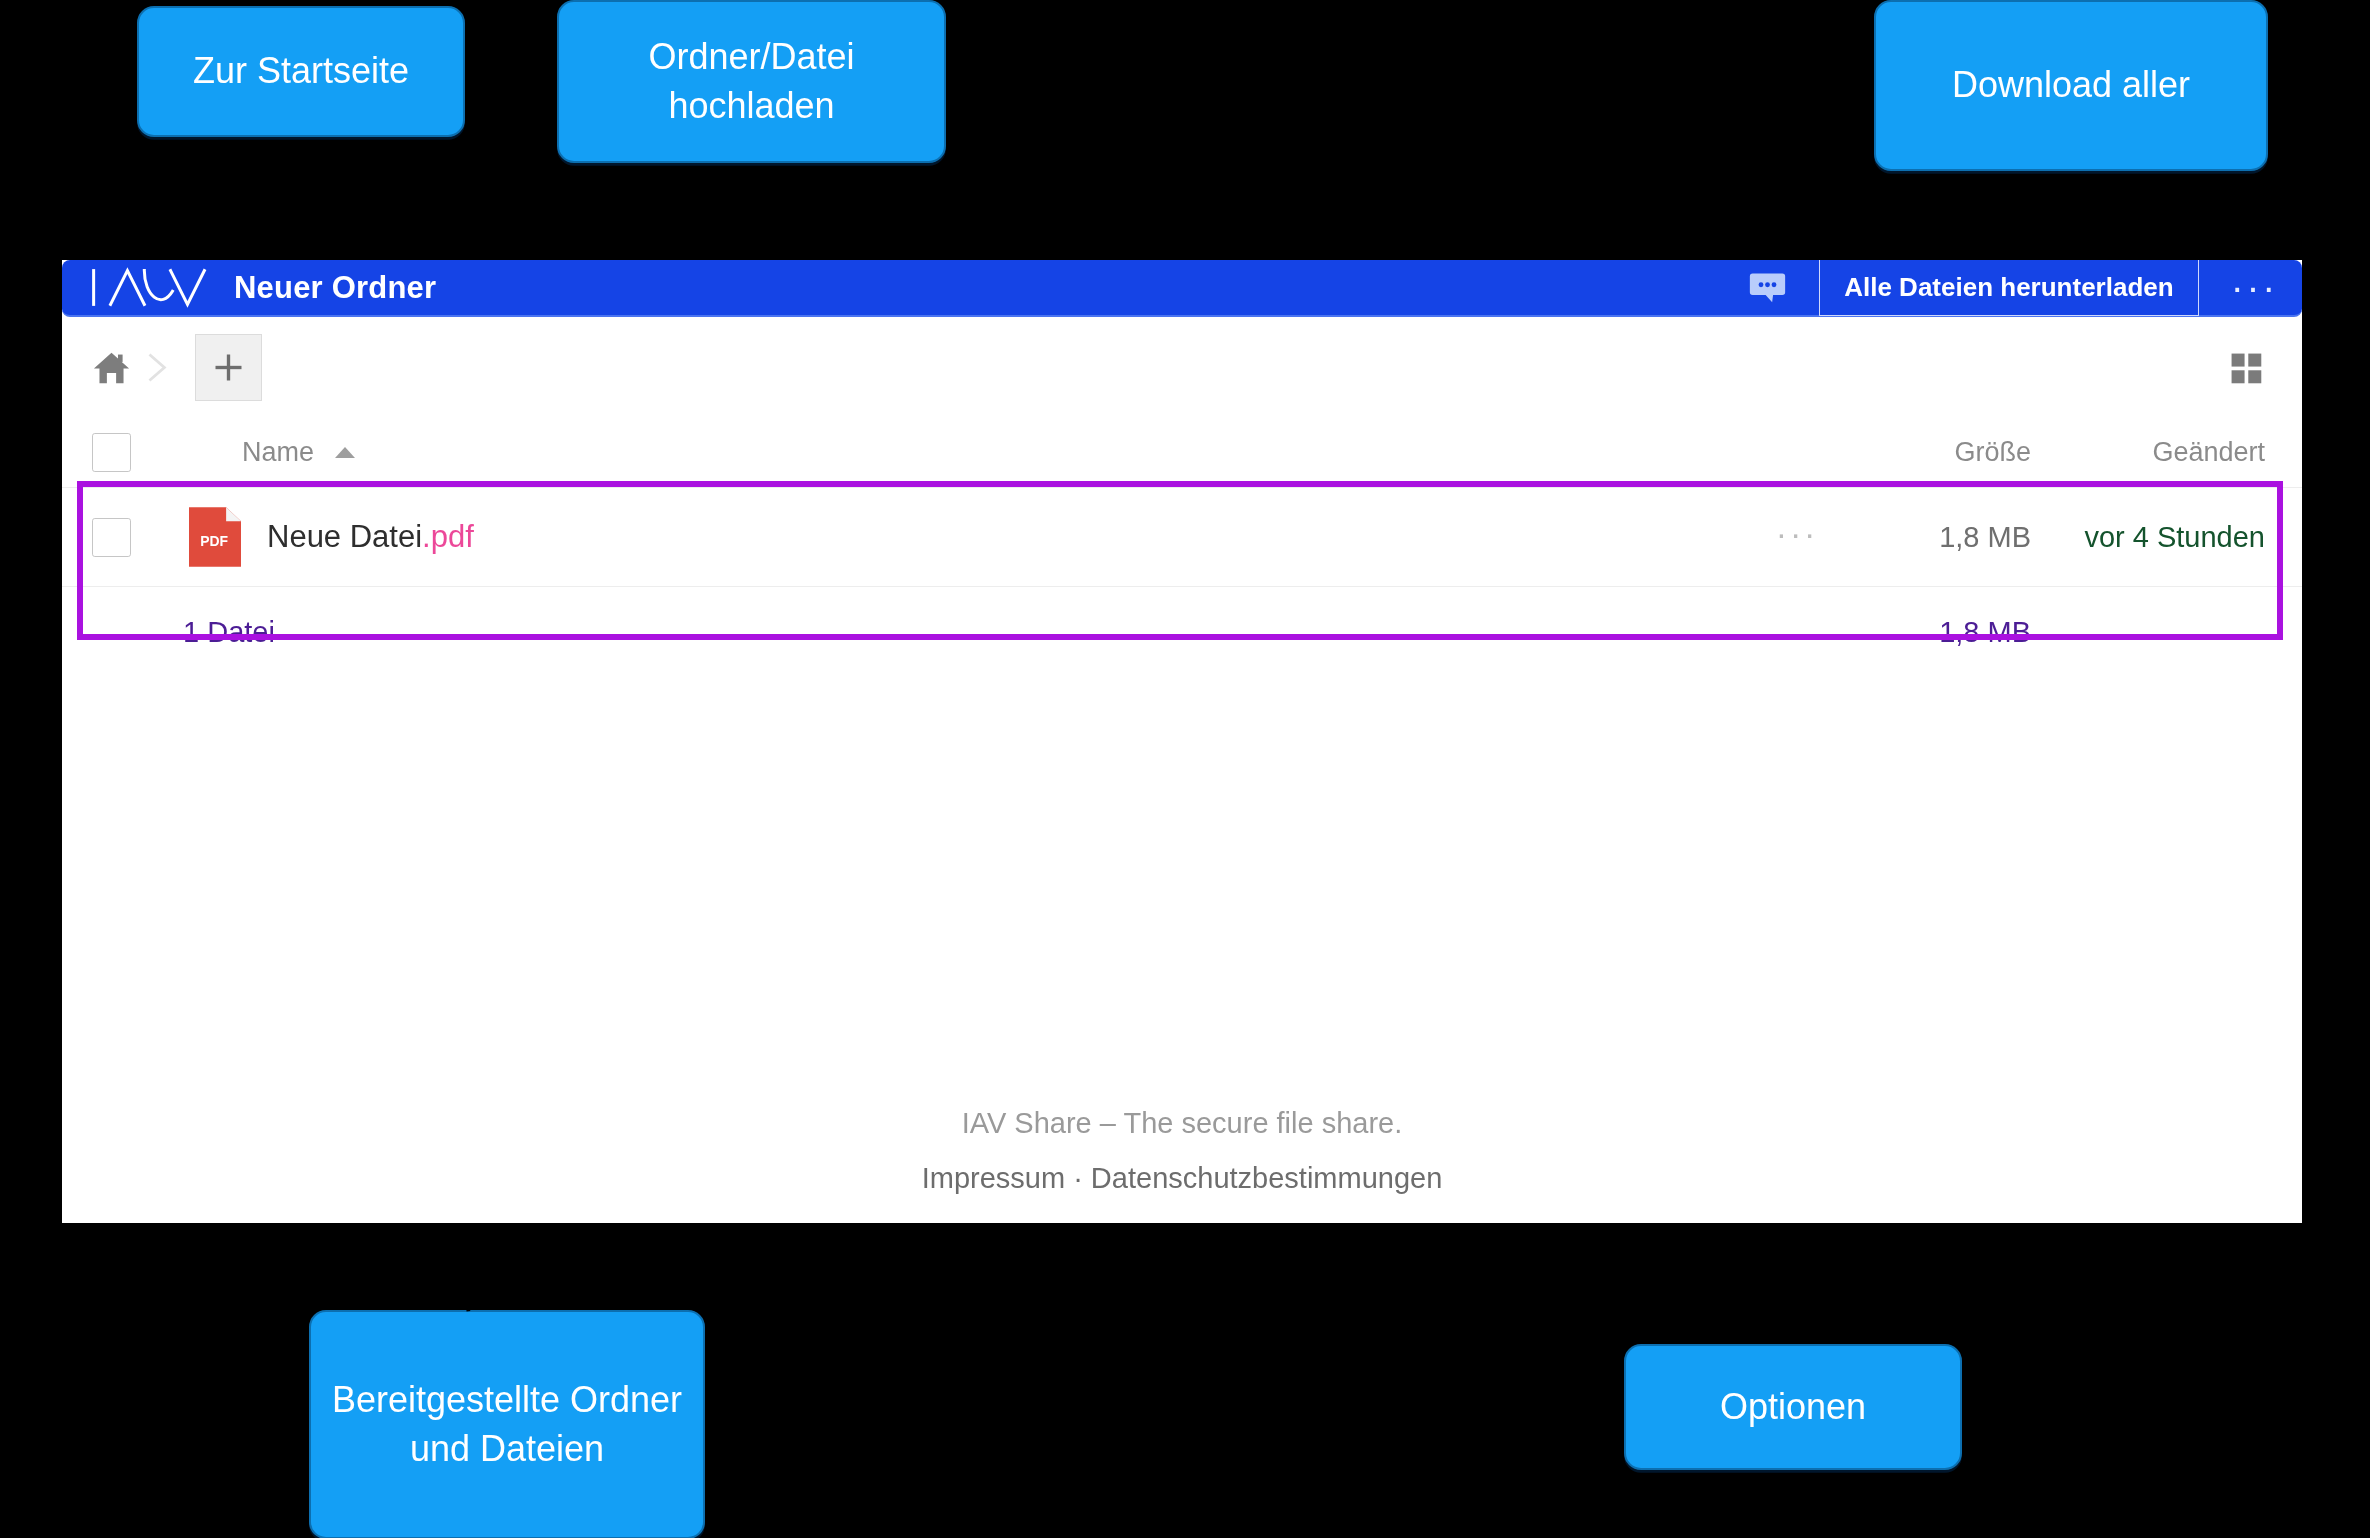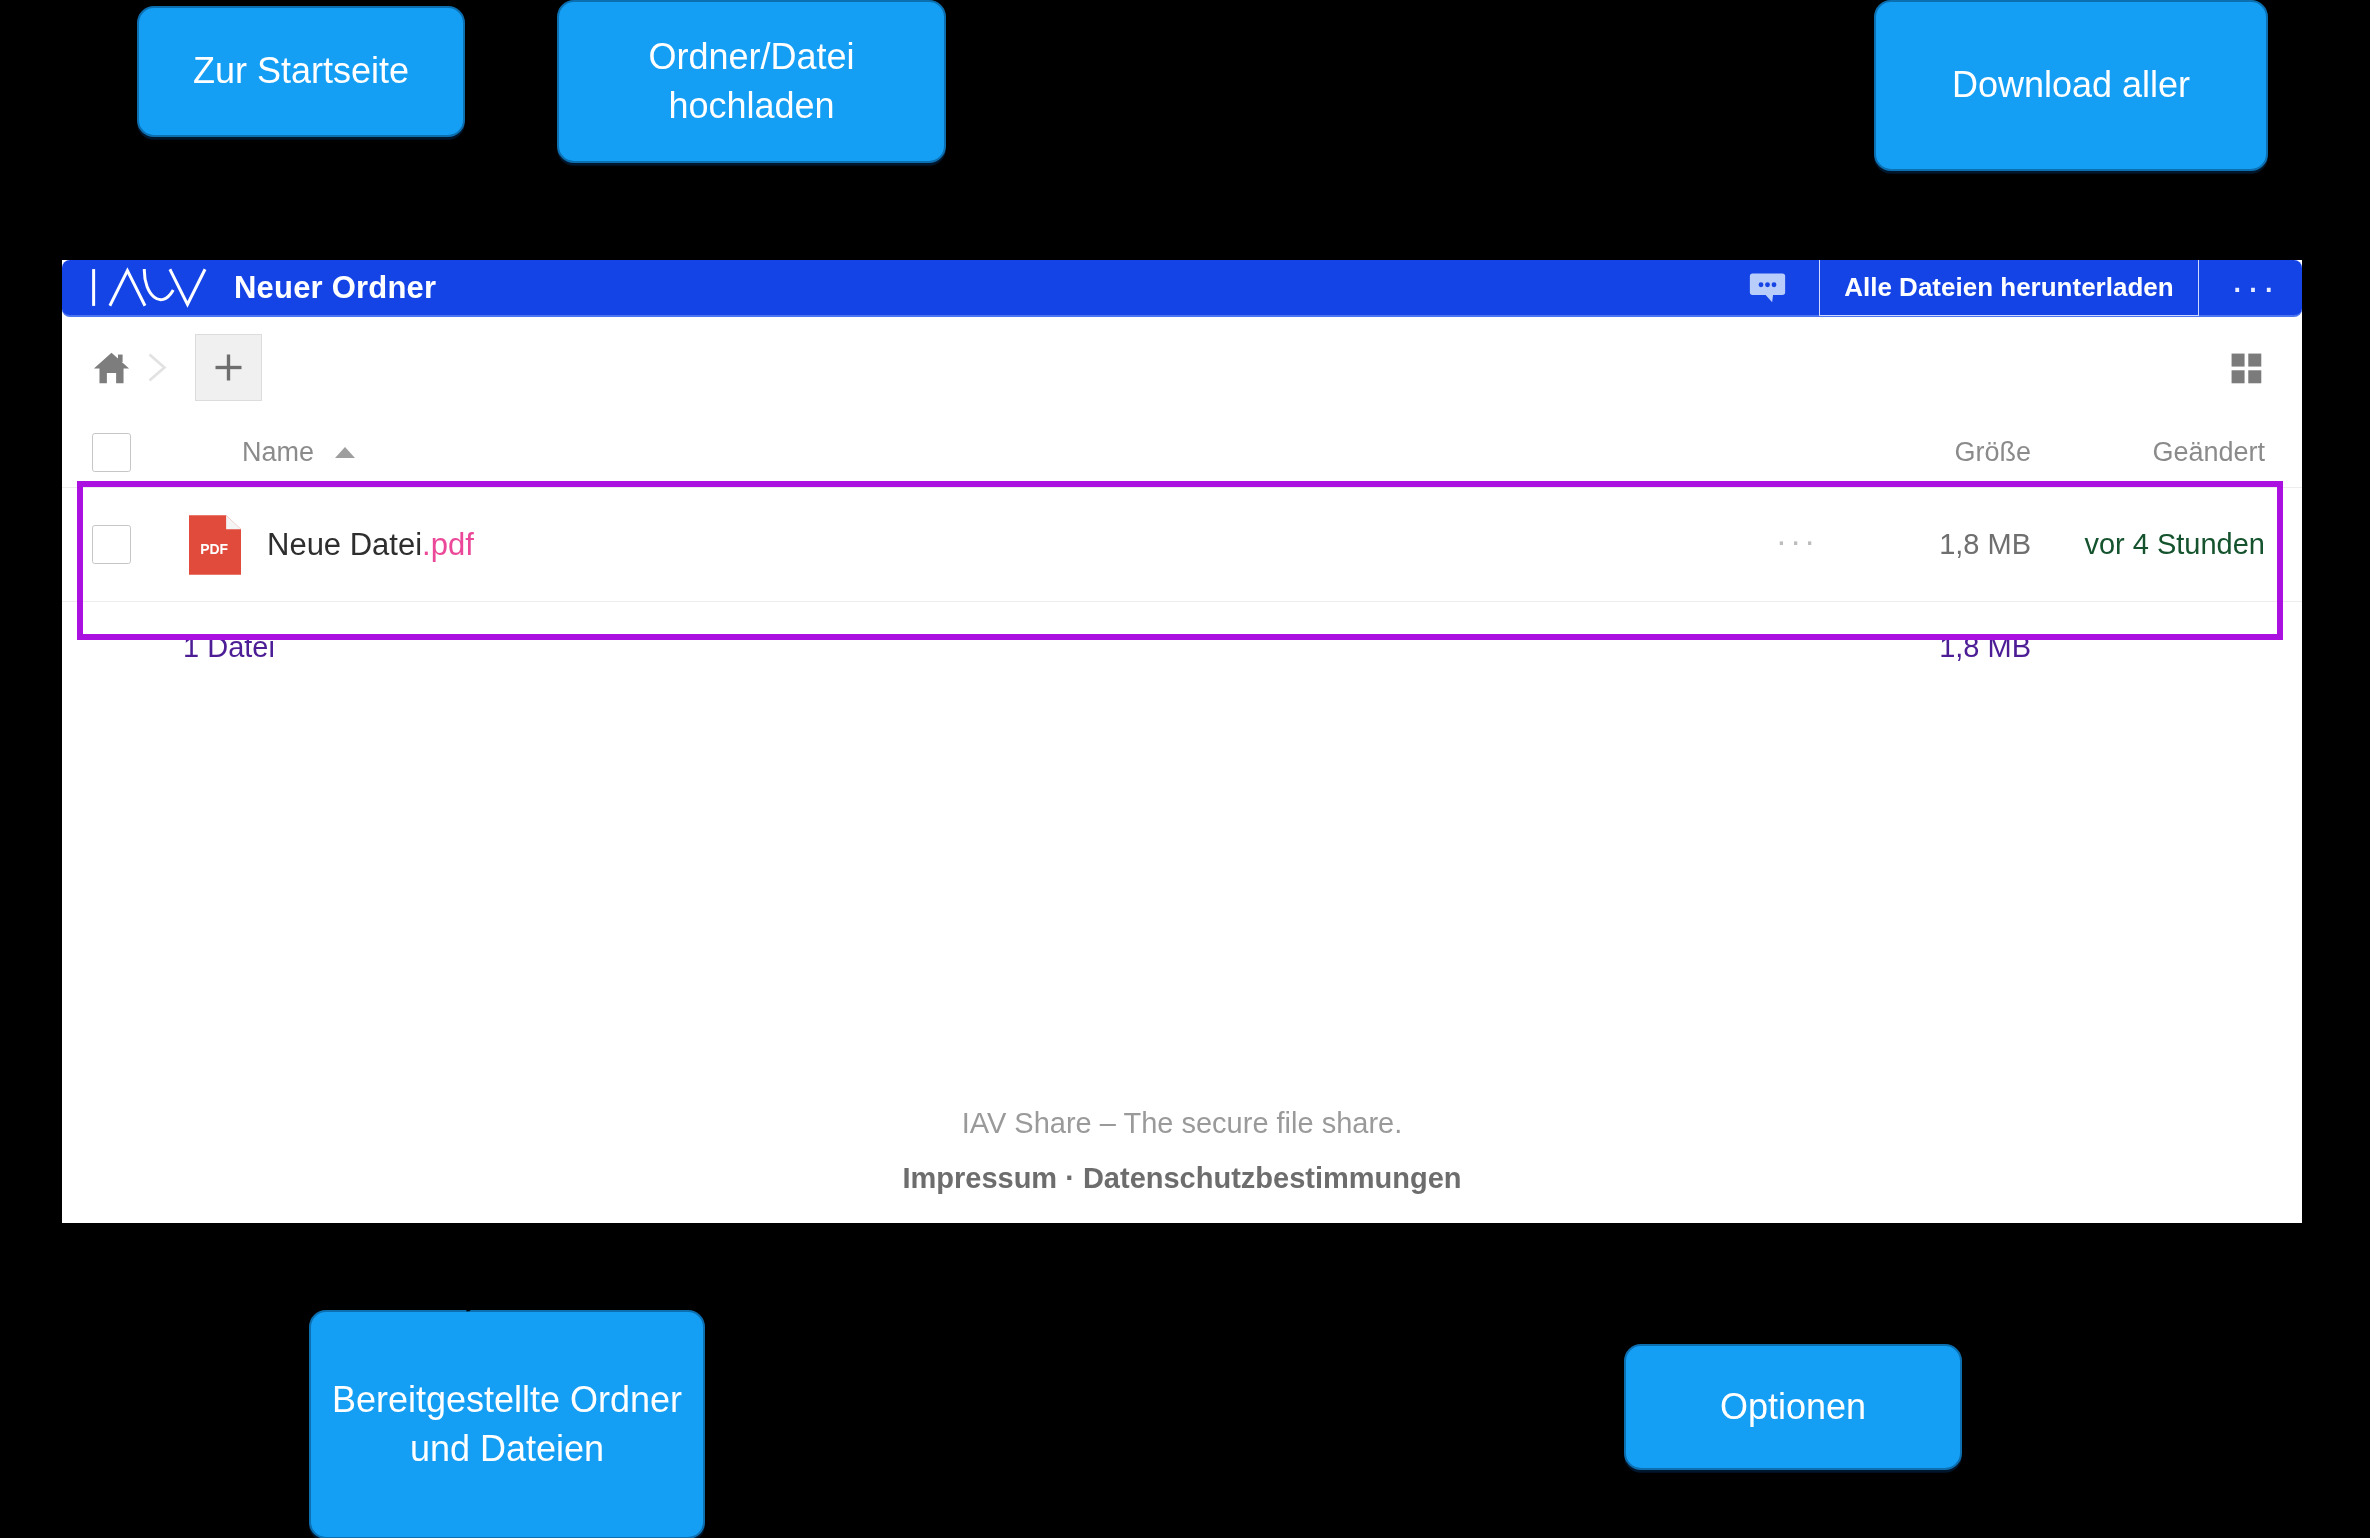--- a/index.html
+++ b/index.html
@@ -138,21 +138,21 @@
     margin-left:20.6px;
   }
   .col-actions{width:112px;text-align:center;flex:0 0 auto;}
   .col-size{width:178px;text-align:right;flex:0 0 auto;}
   .col-mod{width:234px;text-align:right;flex:0 0 auto;}
 
   .rowwrap{position:relative;}
   .trow{
     display:flex;
     align-items:center;
-    height:115px;
+    height:100px;
     padding:0 37px 0 30px;
     box-sizing:border-box;
     border-top:0.9px solid #ededed;
     border-bottom:0.9px solid #ededed;
     background:#ffffff;
   }
   .pdf-icon{width:52px;height:60px;margin-left:58px;flex:0 0 auto;}
   .fname{
     font-size:31px;color:#2e2e2e;margin-left:26px;white-space:nowrap;cursor:pointer;
   }
@@ -184,21 +184,21 @@
     pointer-events:none;
   }
 
   
   .app-footer{
     position:absolute;
     left:0;right:0;bottom:28px;
     text-align:center;
   }
   .f1{color:#9a9a9a;font-size:29px;}
-  .f2{color:#6d6d6d;font-size:29px;font-weight:bold;margin-top:22.5px;}
+  .f2{color:#6d6d6d;font-size:29px;font-weight:normal;margin-top:22.5px;}
   .f2 a{color:#6d6d6d;text-decoration:none;cursor:pointer;}
 </style>
 </head>
 <body>
 
 <div class="stage">
 
   <div class="callout" style="left:137px;top:5.6px;width:328px;height:131px;">
     <span>Zur Startseite</span>
   </div>

